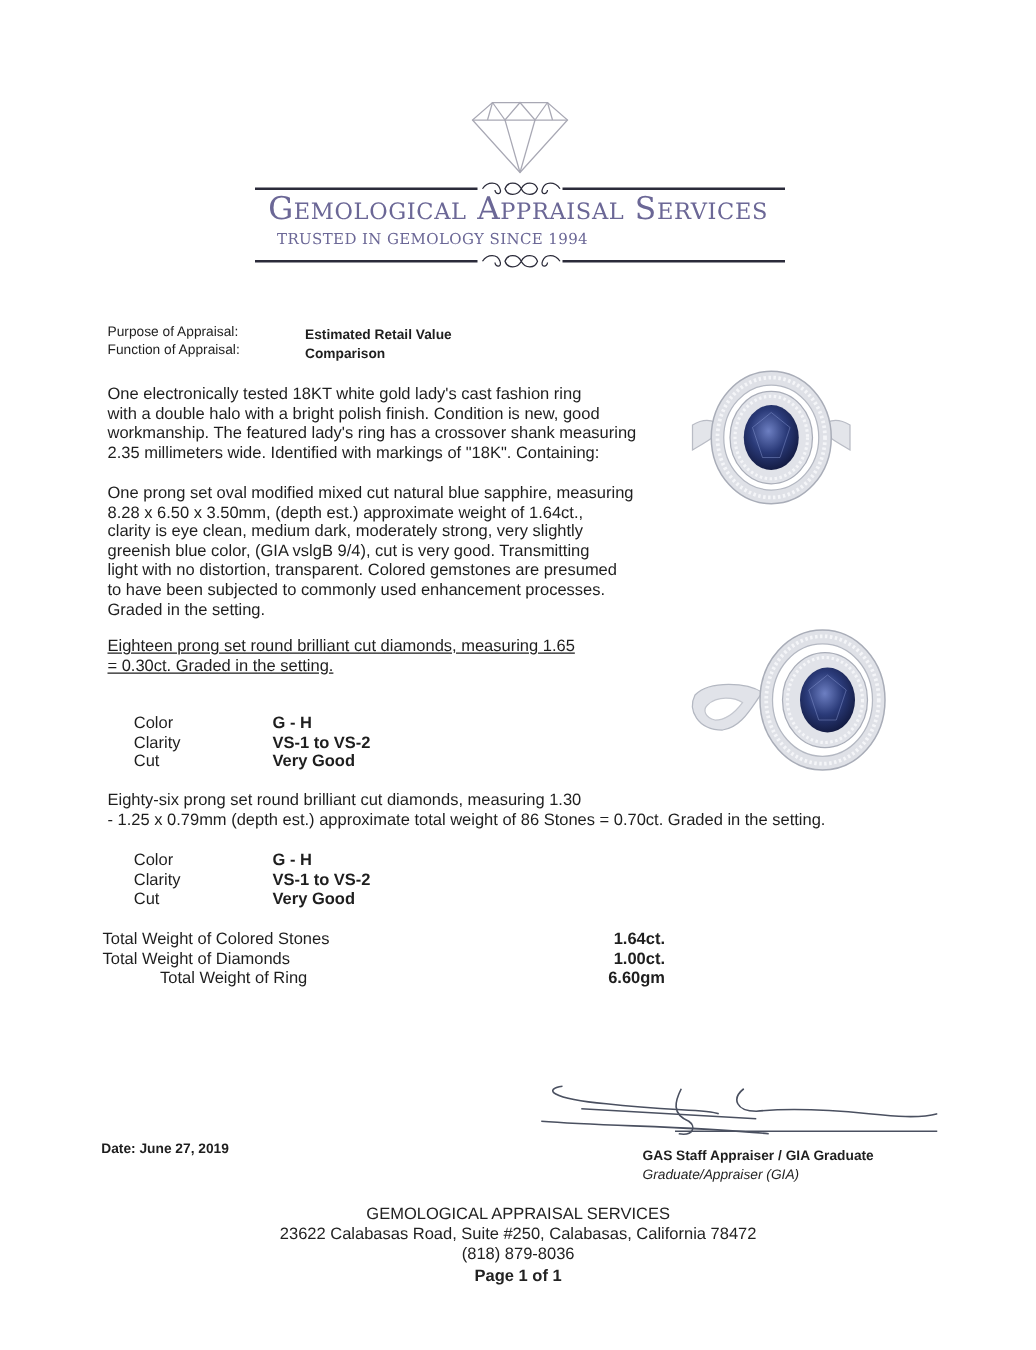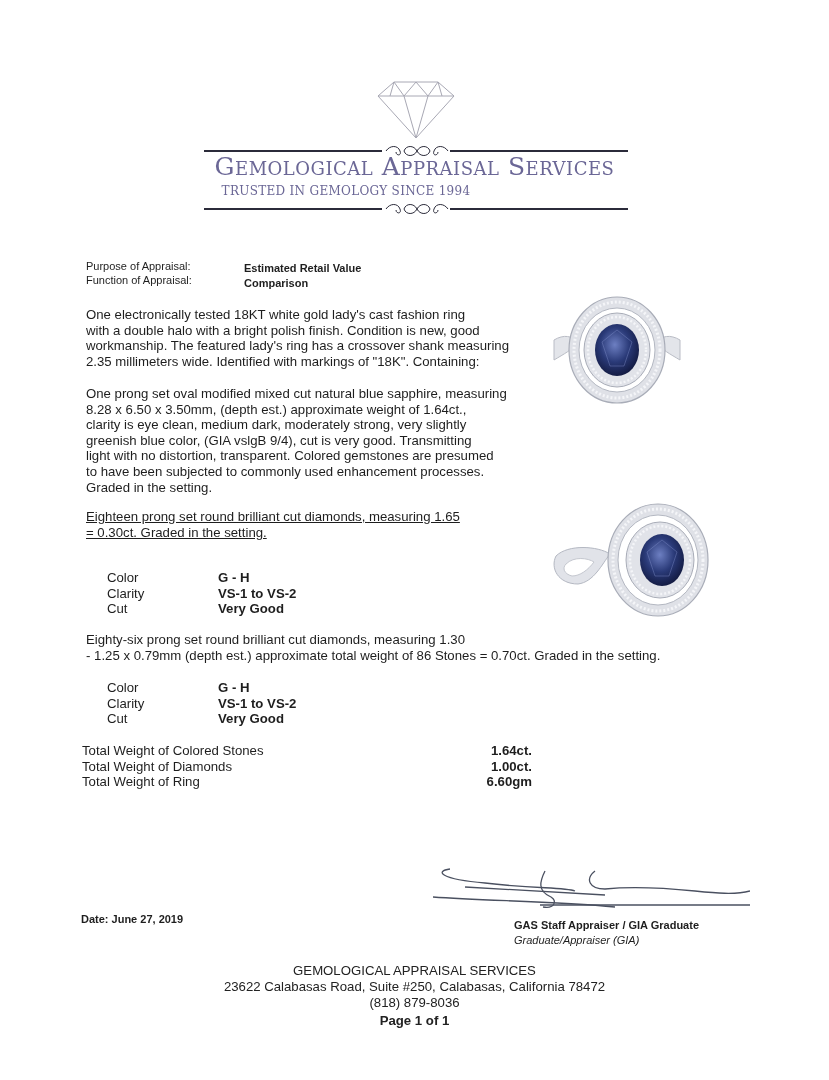--- a/index.html
+++ b/index.html
@@ -151,21 +151,21 @@
 
 <div class="abs txt" style="left:82px;top:743px;width:450px;">
   <div style="position:relative;height:15.6px;">
     <span style="position:absolute;left:0;">Total Weight of Colored Stones</span>
     <span style="position:absolute;right:0;font-weight:bold;">1.64ct.</span>
   </div>
   <div style="position:relative;height:15.6px;">
     <span style="position:absolute;left:0;">Total Weight of Diamonds</span>
     <span style="position:absolute;right:0;font-weight:bold;">1.00ct.</span>
   </div>
-  <div style="position:relative;height:15.6px;">
+  <div style="position:relative;height:15.6px;margin-left:46px;">
     <span style="position:absolute;left:0;">Total Weight of Ring</span>
     <span style="position:absolute;right:0;font-weight:bold;">6.60gm</span>
   </div>
 </div>
 
 <div class="ring" style="left:552px;top:290px;width:130px;height:120px;">
   <svg width="130" height="120" viewBox="0 0 130 120">
     <defs>
       <radialGradient id="sap1" cx="45%" cy="40%" r="60%">
         <stop offset="0%" stop-color="#6d7fc2"></stop>

